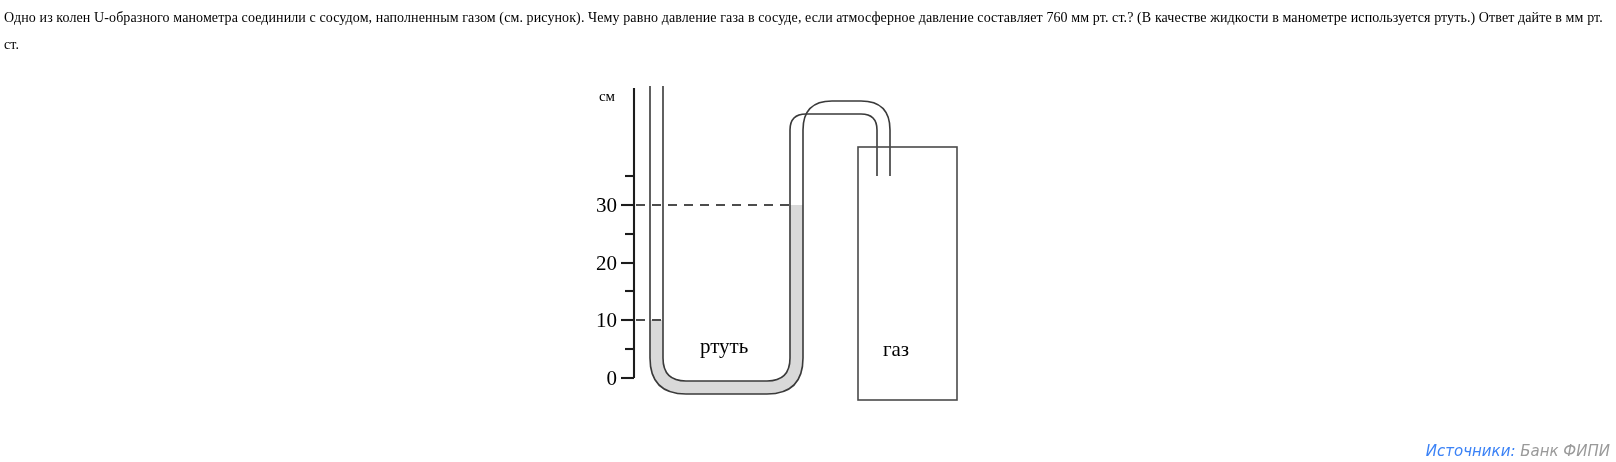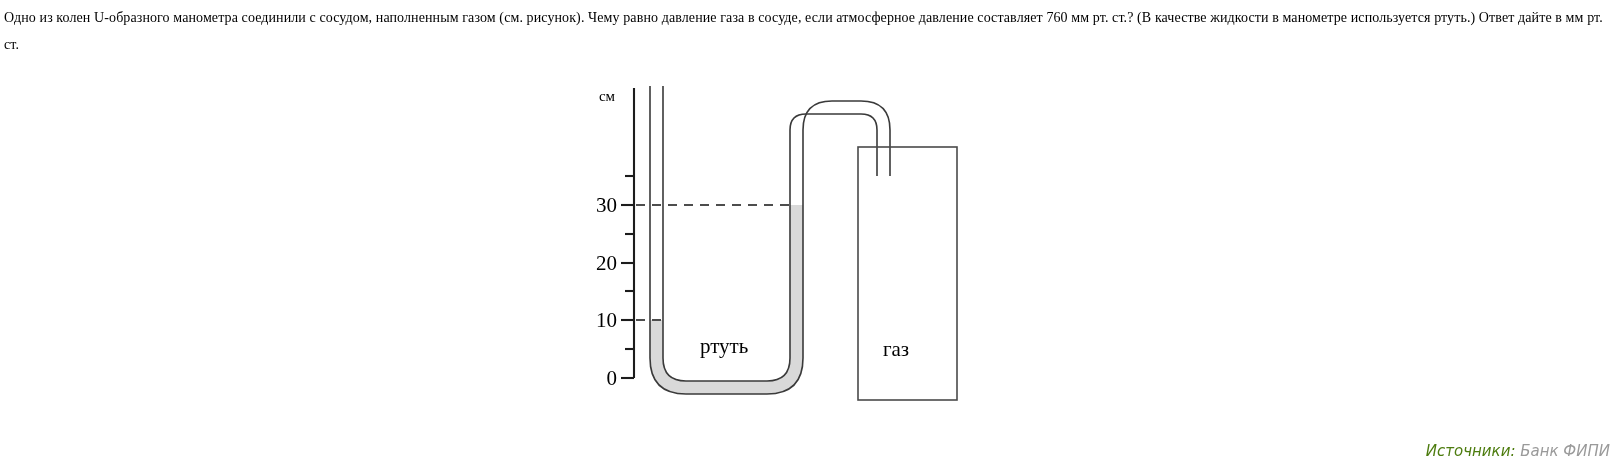--- a/index.html
+++ b/index.html
@@ -38,21 +38,21 @@
 
   #source-line {
     position: absolute;
     right: 6px;
     bottom: 2px;
     font-size: 15px;
     font-style: italic;
     font-family: "DejaVu Sans", sans-serif;
     white-space: nowrap;
   }
-  #source-label { color: #4d7c0f; }
+  #source-label { color: #3b82f6; }
   #source-value { color: #9a9a9a; }
 
   .svg-text {
     font-family: "Liberation Serif", "DejaVu Serif", serif;
     fill: #000000;
   }
 </style>
 </head>
 <body>
 

